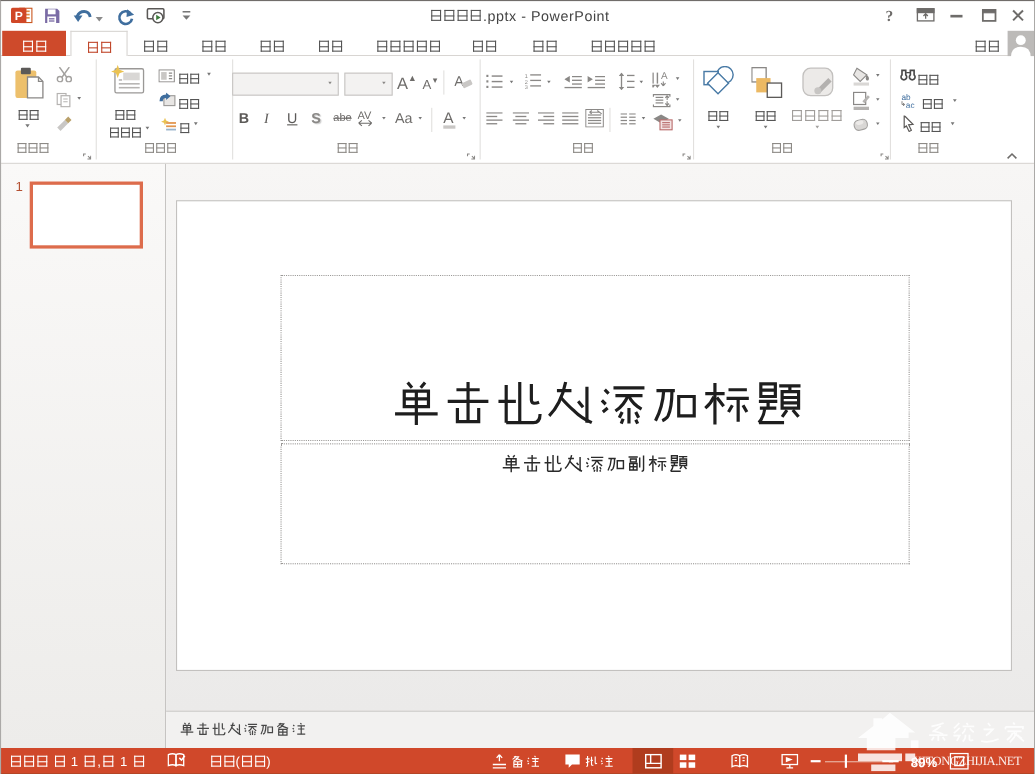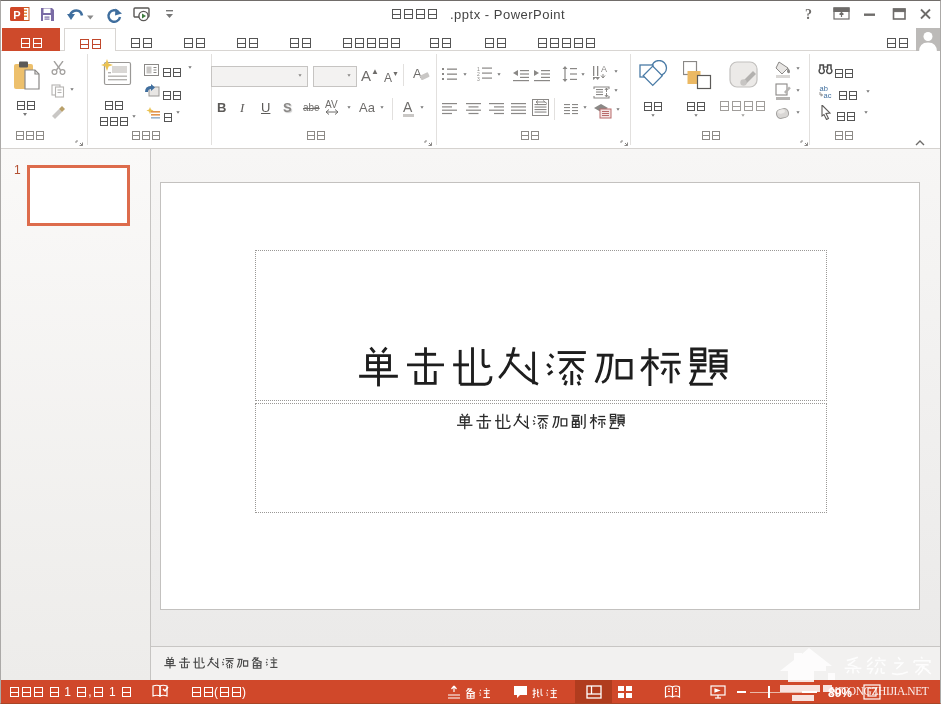--- a/index.html
+++ b/index.html
@@ -143,21 +143,21 @@
         <path d="M52 50 Q66 60 82 70"></path>
         <path d="M60 44 Q52 68 32 86"></path>
         <path d="M64 56 Q76 70 90 82"></path>
       </g>
 </defs>
   </svg>
 
 <div class="ab" style="left:0;top:0;width:941px;height:704px;border:1px solid #aba9a7;border-top:1px solid #716d6a;border-bottom:1px solid #a84526;z-index:50;pointer-events:none"></div>
 
 <div class="ab" style="left:0;top:0;width:941px;height:28px;background:#fff"></div>
-<div class="ab" style="left:390px;top:7px;font-size:13px;letter-spacing:.5px;color:#444"><span class="z"></span><span class="z"></span><span class="z"></span><span class="z"></span><span style="margin-left:12px">.pptx - PowerPoint</span></div>
+<div class="ab" style="left:390px;top:7px;font-size:13px;letter-spacing:.5px;color:#444"><span class="z"></span><span class="z"></span><span class="z"></span><span class="z"></span><span style="margin-left:1px">.pptx - PowerPoint</span></div>
 
 <div class="ab" id="qat" style="left:10px;top:6px"><svg width="170" height="18" viewBox="0 0 170 18">
 
 <rect x="8" y="1.5" width="11" height="13" fill="#fff" stroke="#c9571f" stroke-width="1"></rect>
 <rect x="10" y="3.5" width="7" height="1.5" fill="#e08a42"></rect>
       <rect x="10" y="6.5" width="7" height="1.5" fill="#e08a42"></rect>
       <rect x="10" y="9.5" width="7" height="1.5" fill="#e08a42"></rect>
 <rect x="0" y="1" width="14" height="14" rx="1.5" fill="#d04727"></rect>
 <text x="7" y="12.5" font-size="11" font-weight="bold" fill="#fff" text-anchor="middle" font-family="Liberation Sans">P</text>
 

